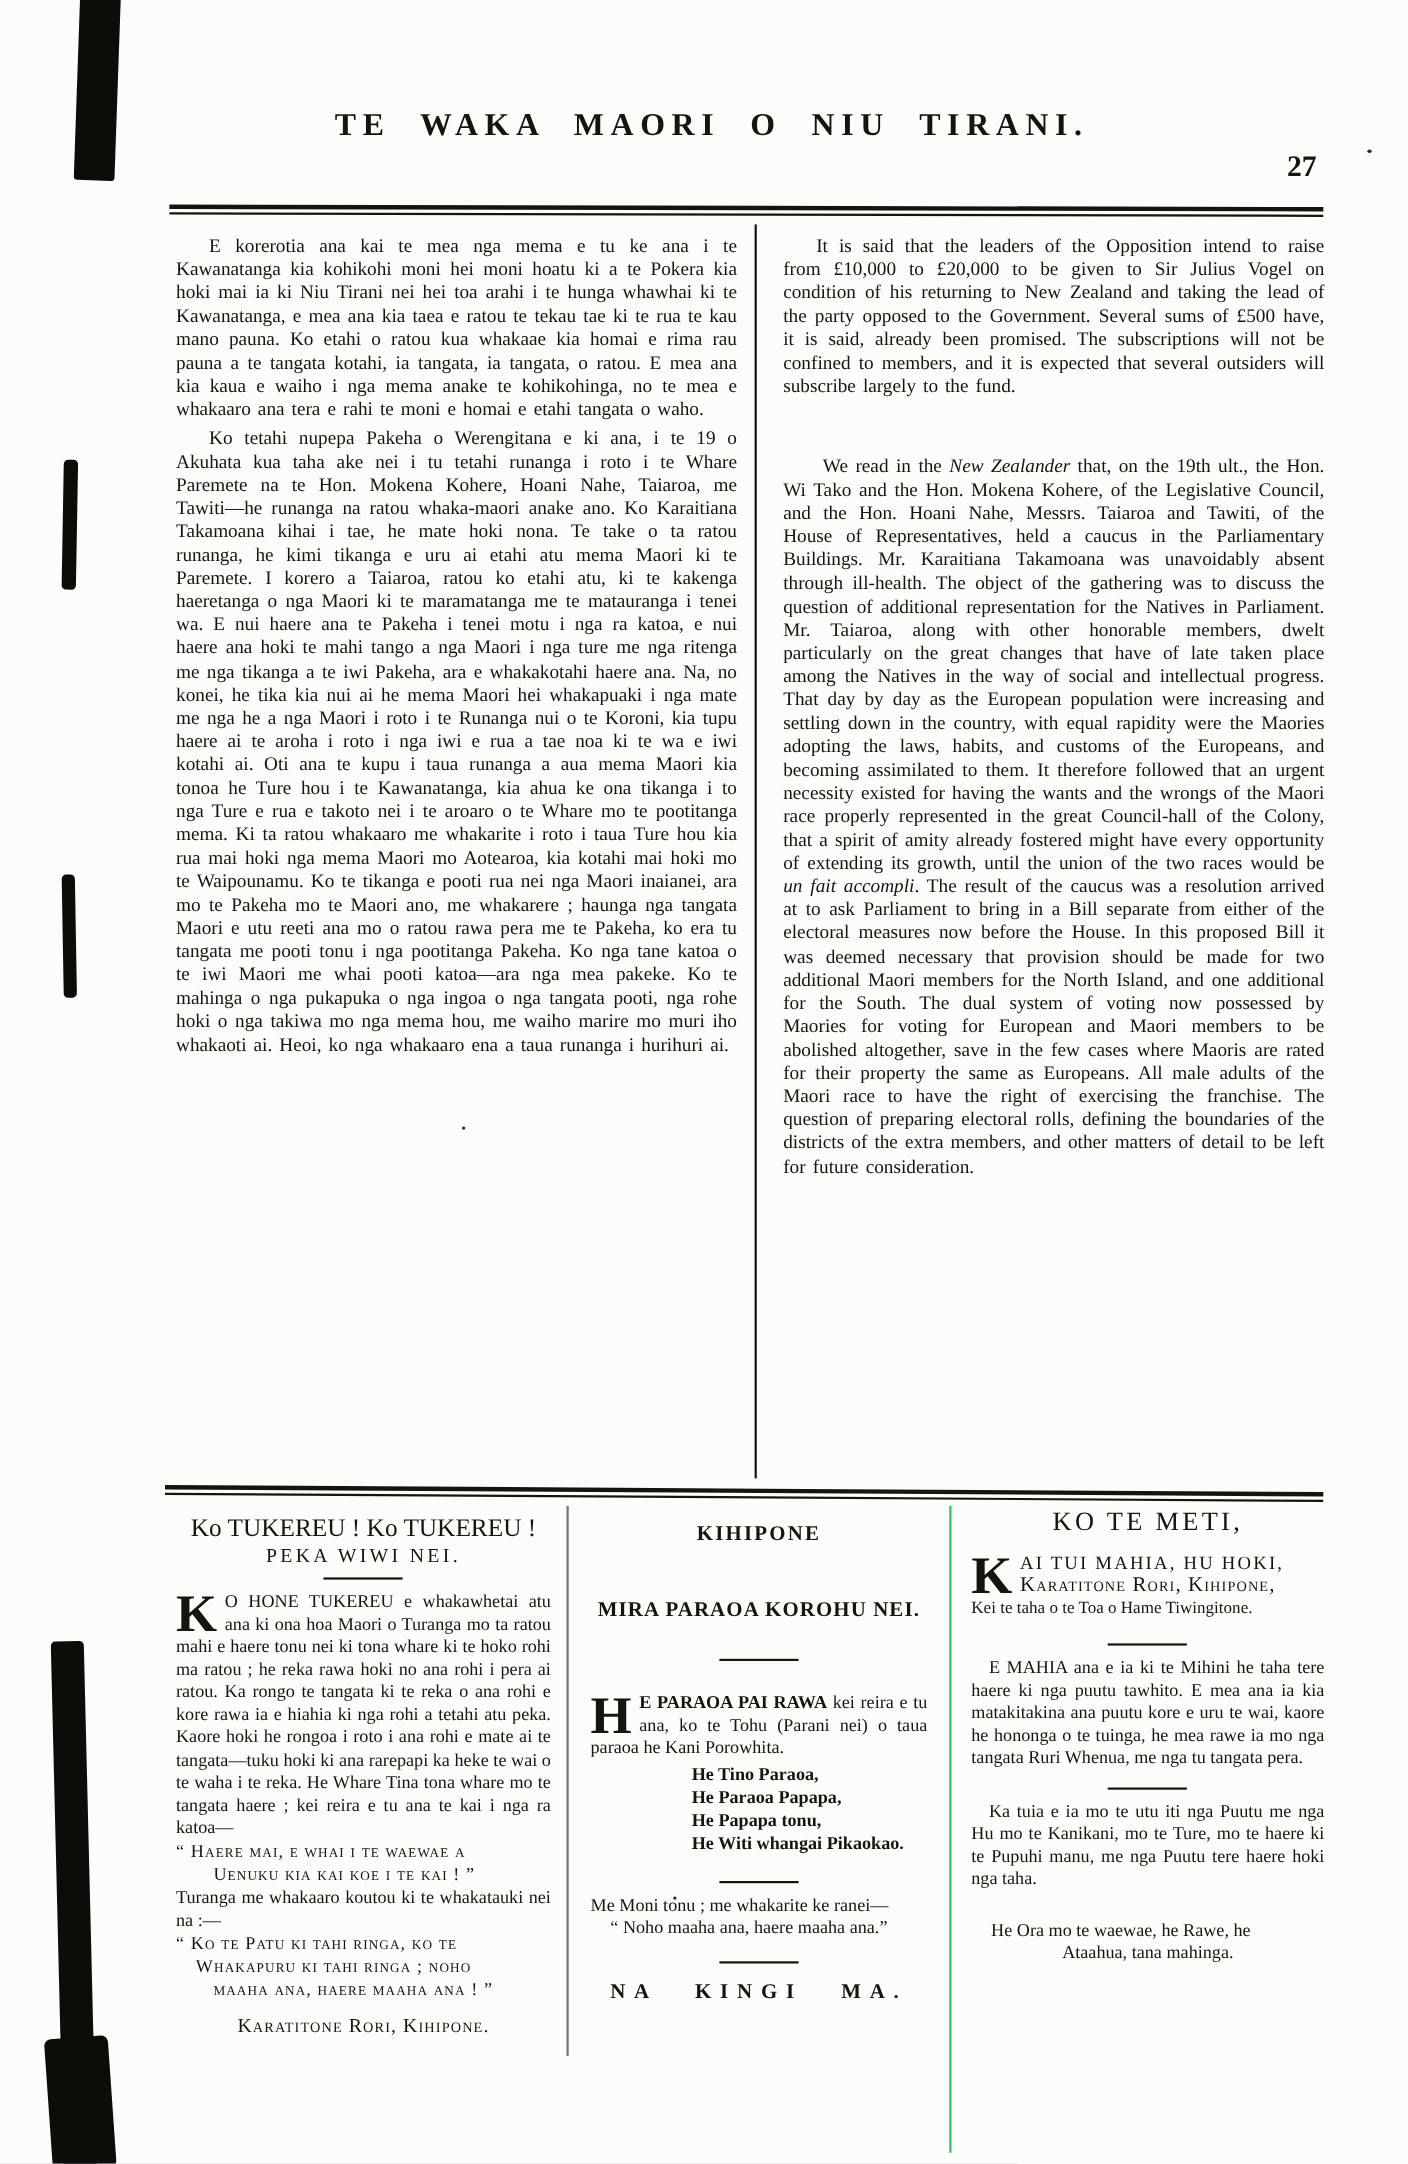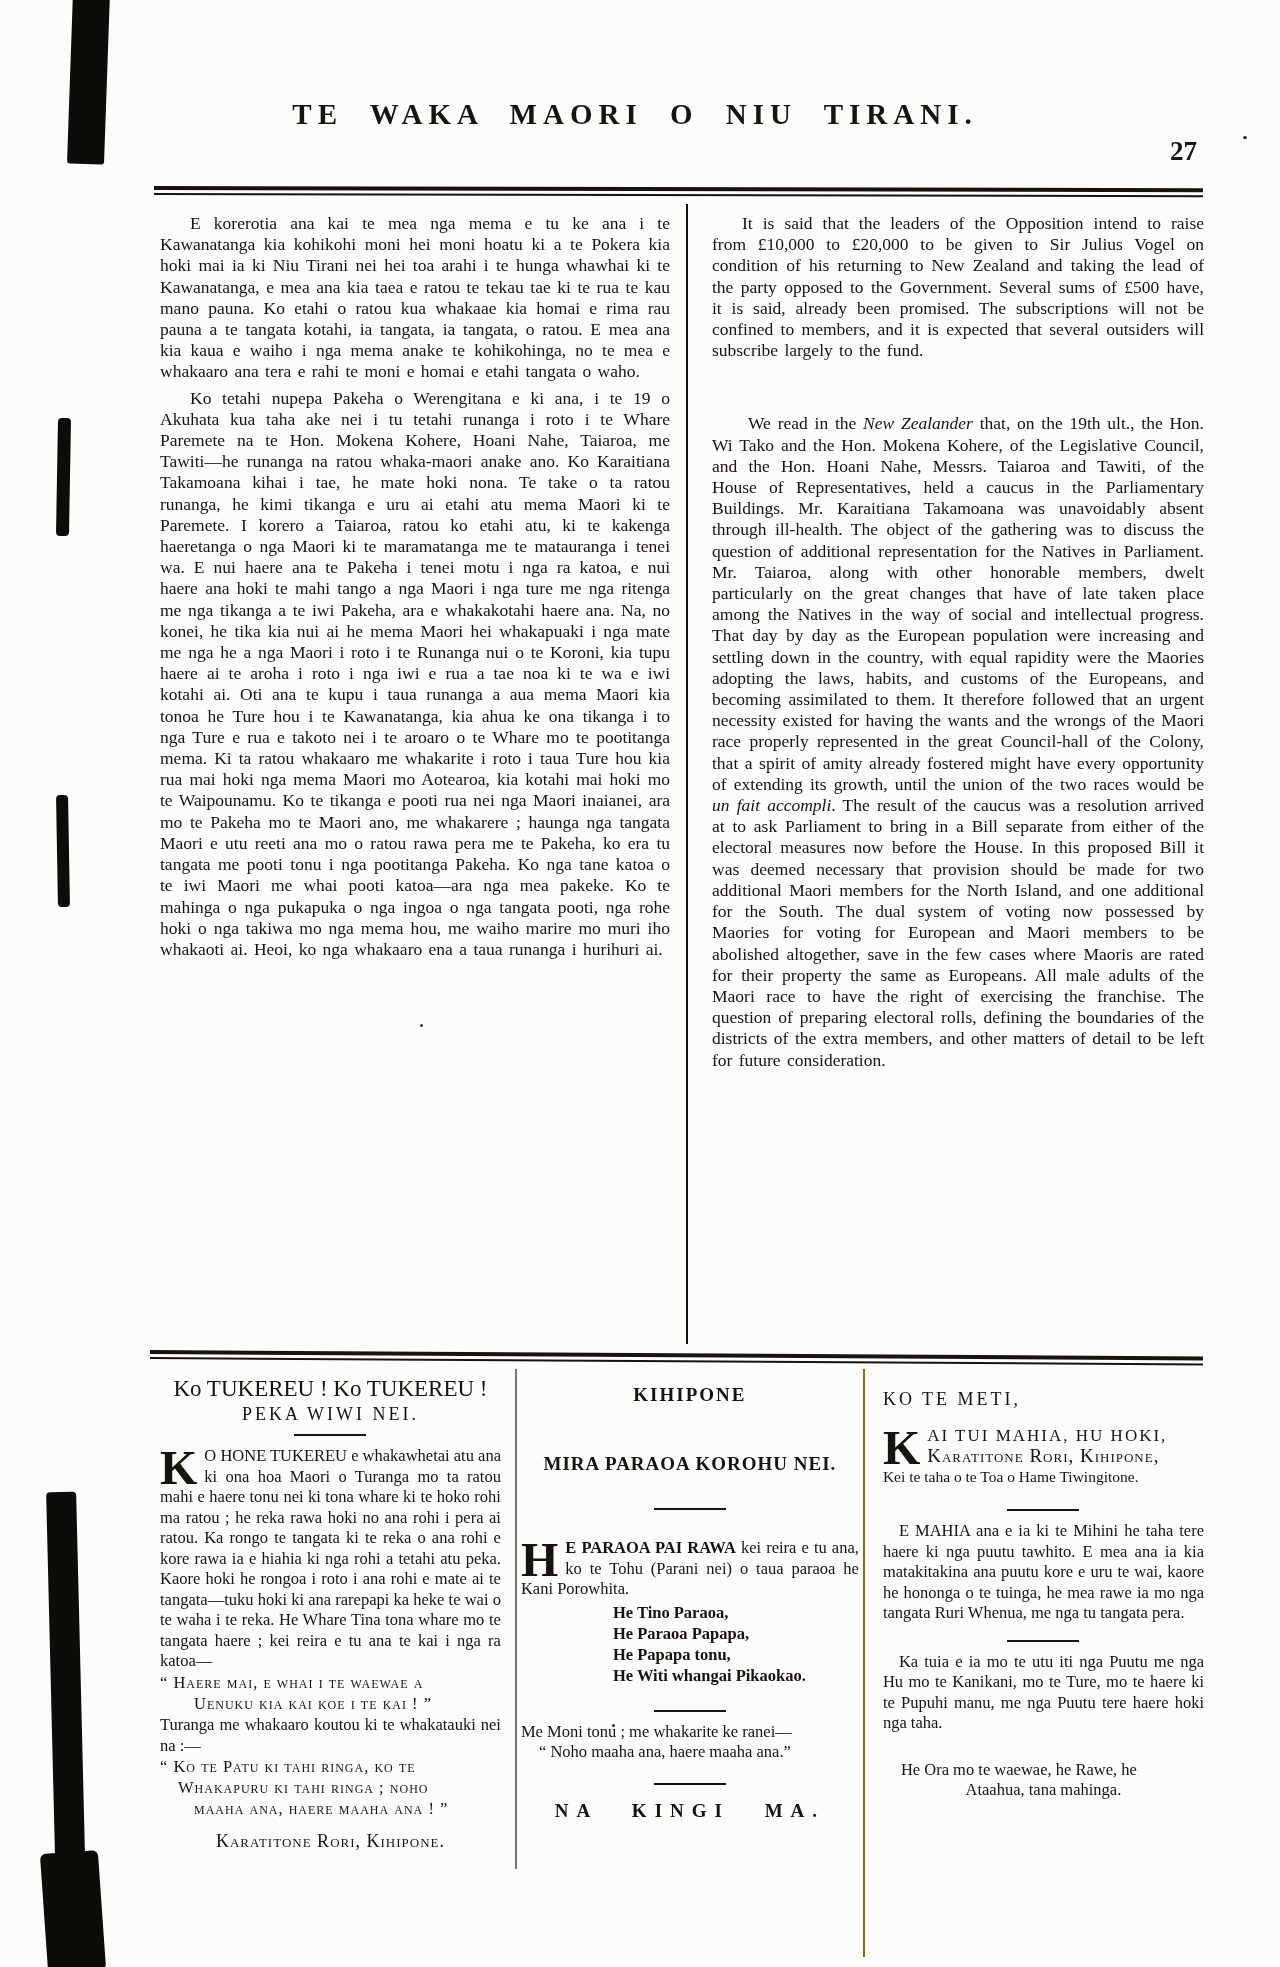--- a/index.html
+++ b/index.html
@@ -7,21 +7,21 @@
     position:relative;
     width:1280px;height:1967px;
     background:#fcfcfa;
     color:#17140e;
     font-family:"Liberation Serif","DejaVu Serif",serif;
     overflow:hidden;
   }
   
   .masthead{position:relative;height:204px;}
   .paper-title{
-    position:absolute;left:290px;top:98px;width:690px;
+    position:absolute;left:302px;top:98px;width:690px;
     text-align:center;font-size:29px;font-weight:bold;
     letter-spacing:6px;word-spacing:14px;white-space:nowrap;
   }
   .page-number{position:absolute;left:1170px;top:136px;font-size:27px;font-weight:bold;}
   .head-rule{
     position:absolute;left:154px;top:186px;width:1049px;height:3px;
     border-top:4px solid #17140e;border-bottom:2px solid #17140e;
     transform:rotate(0.12deg);transform-origin:left center;
   }
   
@@ -35,41 +35,41 @@
   .ital{font-style:italic;}
   
   .ads-rule{
     margin:6px 0 0 150px;width:1053px;height:3px;
     border-top:4px solid #17140e;border-bottom:2px solid #17140e;
     transform:rotate(0.35deg);transform-origin:left center;
   }
   .ads{display:flex;margin-left:160px;width:1044px;margin-top:10px;align-items:flex-start;}
   .ad{box-sizing:border-box;font-size:16.5px;line-height:20.5px;text-align:justify;}
   .ad-tukereu{width:360px;padding-right:14px;border-right:2px solid #737373;min-height:500px;}
-  .ad-mira{width:351px;padding:0 4px;border-right:2px solid #a16207;min-height:588px;}
+  .ad-mira{width:351px;padding:0 20px;border-right:2px solid #22c55e;min-height:588px;}
   .ad-meti{width:342px;padding-left:18px;}
   .ad-h1{text-align:center;font-size:23px;margin-top:10px;white-space:nowrap;}
   .ad-h2{text-align:center;font-size:18px;letter-spacing:3px;margin-top:4px;}
   .rule-short{width:72px;border-top:2px solid #17140e;margin:10px auto 10px;}
   .dropcap{float:left;font-size:48px;line-height:37px;font-weight:bold;margin:3px 7px 0 0;}
   .smallcaps{font-variant:small-caps;letter-spacing:1px;}
   .q-line{line-height:21px;}
   .indent1{padding-left:18px;}
   .indent2{padding-left:34px;}
   .ad-sig{text-align:center;font-variant:small-caps;font-size:18px;letter-spacing:1px;margin-top:12px;}
   
   .mira-h1{text-align:center;font-size:19px;font-weight:bold;letter-spacing:2px;margin-top:16px;}
   .mira-h2{text-align:center;font-size:19px;font-weight:bold;letter-spacing:1px;margin-top:48px;}
   .mira-rule1{margin-top:34px;}
   .mira-body{margin-top:28px;}
   .mira-items{margin-top:2px;padding-left:92px;font-weight:bold;line-height:21px;}
   .mira-terms{margin-top:6px;}
   .mira-sig{text-align:center;font-weight:bold;font-size:19px;letter-spacing:8px;word-spacing:22px;margin-top:16px;white-space:nowrap;}
   
-  .meti-h1{text-align:left;font-size:18px;letter-spacing:3px;margin-top:20px;}
+  .meti-h1{text-align:center;font-size:24px;letter-spacing:3px;margin-top:5px;}
   .meti-block{margin-top:16px;}
   .meti-line1{font-size:17px;letter-spacing:2px;}
   .meti-line2{font-size:19px;padding-left:20px;}
   .meti-line3{font-size:15.5px;}
   .meti-para{text-indent:16px;margin-top:4px;}
   .meti-last1{padding-left:18px;margin-top:26px;}
   .meti-last2{text-align:center;}
   
   .artifact{position:absolute;background:#0d0c09;}
   .a-top{left:70px;top:-8px;width:37px;height:172px;transform:rotate(2deg);border-radius:3px;}

